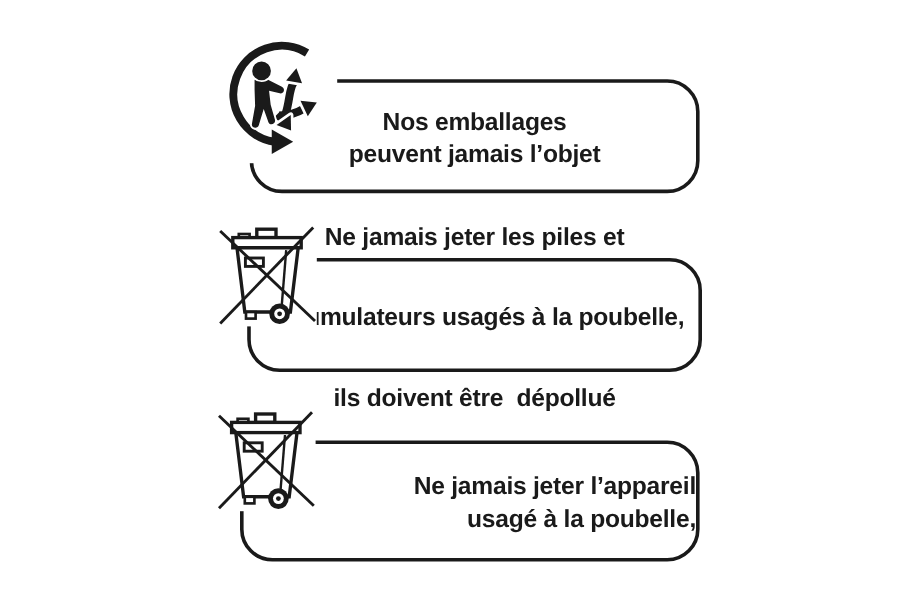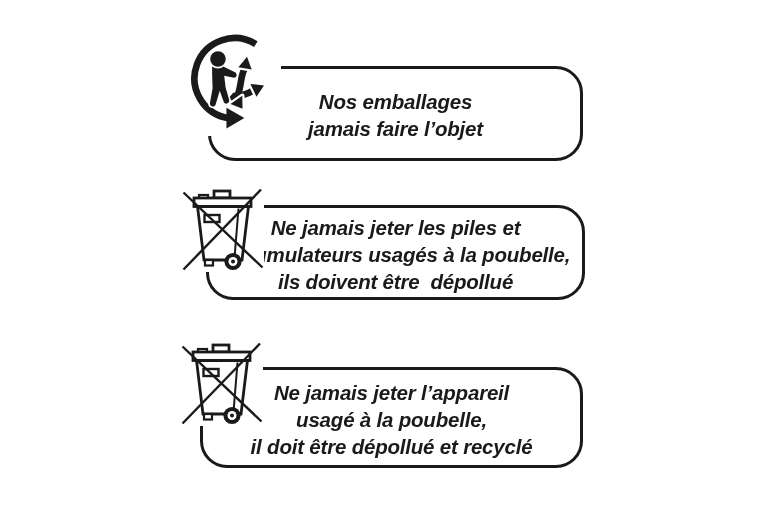--- a/index.html
+++ b/index.html
@@ -17,33 +17,32 @@
     box-sizing: border-box;
     border: 3.6px solid #1a1a1a;
     border-radius: 27px;
     background: #ffffff;
     display: flex;
     flex-direction: column;
     align-items: center;
     justify-content: center;
     padding-top: 3px;
     text-align: center;
-    font-style: italic;
   }
   .notice-line {
     font-size: 20.5px;
     line-height: 27px;
     font-weight: 700;
     letter-spacing: -0.2px;
     white-space: pre;
     color: #1a1a1a;
   }
   .box-1 { left: 208px; top: 66px;  width: 375px; height: 95px; }
-  .box-2 { left: 206px; top: 205px; width: 379px; height: 95px; }
-  .box-3 { left: 200px; top: 367px; width: 383px; height: 101px; }
+  .box-2 { left: 206px; top: 215px; width: 379px; height: 95px; gap: 40px; }
+  .box-3 { left: 200px; top: 367px; width: 383px; height: 101px; align-items: flex-end; }
 
   .logo {
     position: absolute;
     background: #ffffff; 
     z-index: 2;
   }
   .logo svg { display: block; width: 100%; height: 100%; }
   .logo-triman { left: 188px; top: 26px;  width: 93px; height: 110px; }
   .logo-bin-2  { left: 182px; top: 186px; width: 82px; height: 86px; }
   .logo-bin-3  { left: 181px; top: 340px; width: 82px; height: 86px; }
@@ -76,21 +75,21 @@
         <polygon points="61,86 47.5,80.8 60.7,71.6"></polygon>
       </g>
 
       <path d="M27,39 C31,35 37,35 40,39 L52,45 C55.5,46.5 55,51 51.5,51.5 L40.5,49 L42,62 L46,76 C47,80 41.5,82 40,78.5 L35.5,66 L31,81 C30,85 24,84 24.5,80 L27.5,63 L27,48 Z" fill="#1a1a1a" stroke="#ffffff" stroke-width="3.5" stroke-linejoin="round" paint-order="stroke"></path>
       <circle cx="33.5" cy="30.5" r="8.7" fill="#1a1a1a" stroke="#ffffff" stroke-width="3.5" paint-order="stroke"></circle>
     </svg>
   </div>
 
   <div class="notice-box box-1">
     <div class="notice-line">Nos emballages</div>
-    <div class="notice-line">jamais faire l’objet</div>
+    <div class="notice-line">peuvent jamais l’objet</div>
   </div>
 
   <div class="logo logo-bin-2">
     <svg viewBox="0 0 82 86" xmlns="http://www.w3.org/2000/svg" aria-hidden="true">
       <g fill="#ffffff" stroke="#1a1a1a">
         <rect x="32" y="5" width="16" height="7" stroke-width="2.8"></rect>
         <rect x="17" y="9" width="9" height="4" stroke-width="2.2"></rect>
         <rect x="12" y="12" width="57" height="8.5" stroke-width="2.8"></rect>
         <path d="M15.5,20.5 L66.5,20.5 L60,74 L22,74 Z" stroke-width="2.8"></path>
         <rect x="22.5" y="29" width="15" height="7" stroke-width="2.4"></rect>
@@ -130,16 +129,15 @@
       <g stroke="#1a1a1a" stroke-width="2.4">
         <line x1="1.5" y1="6.5" x2="80.5" y2="81.5"></line>
         <line x1="79" y1="3.5" x2="1.5" y2="83.5"></line>
       </g>
     </svg>
   </div>
 
   <div class="notice-box box-3">
     <div class="notice-line">Ne jamais jeter l’appareil</div>
     <div class="notice-line">usagé à la poubelle,</div>
-    <div class="notice-line">il doit être dépollué et recyclé</div>
   </div>
 
 </div>
 
 </body></html>

